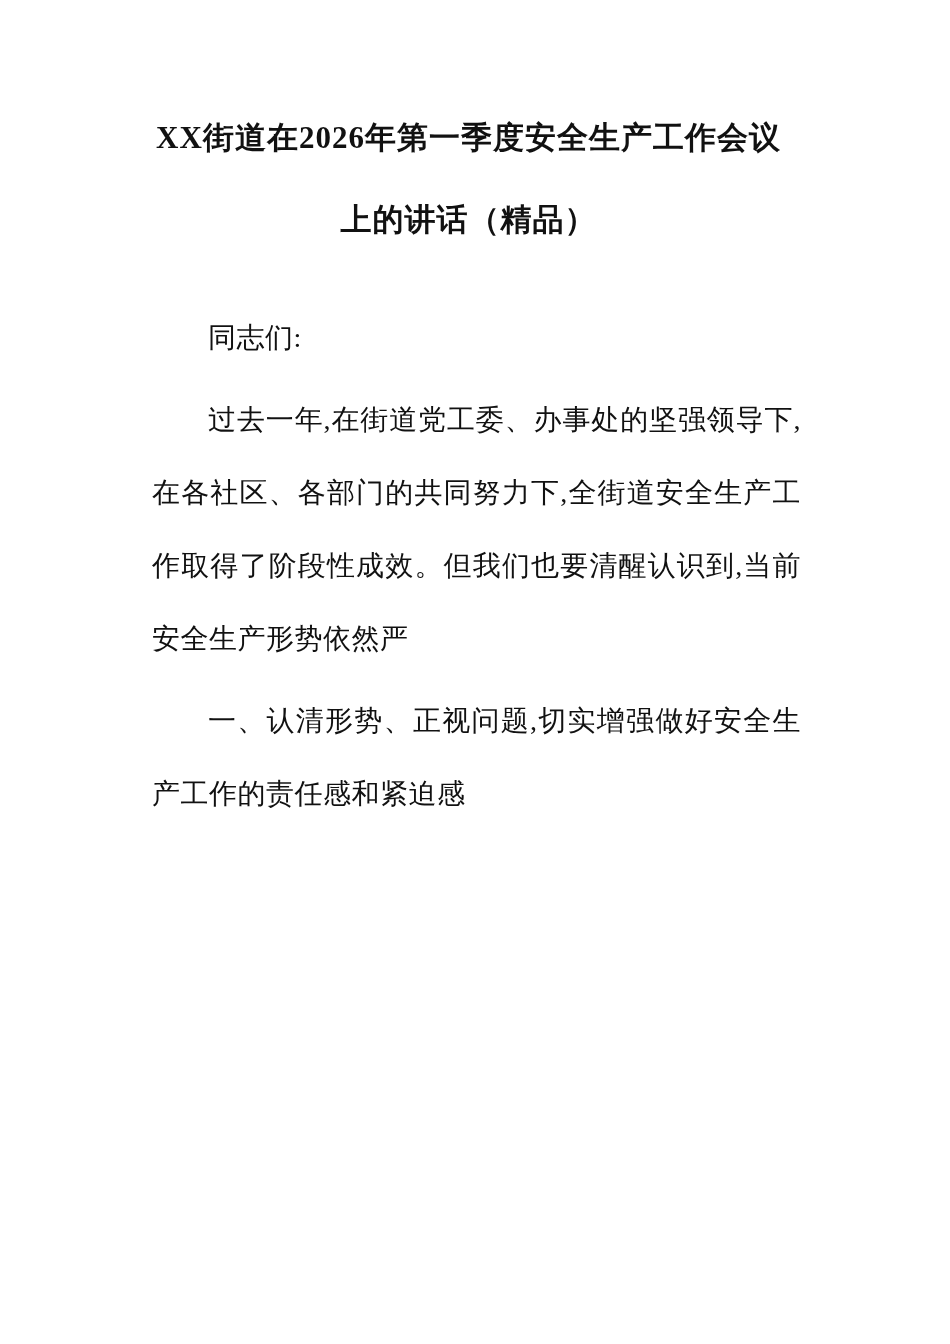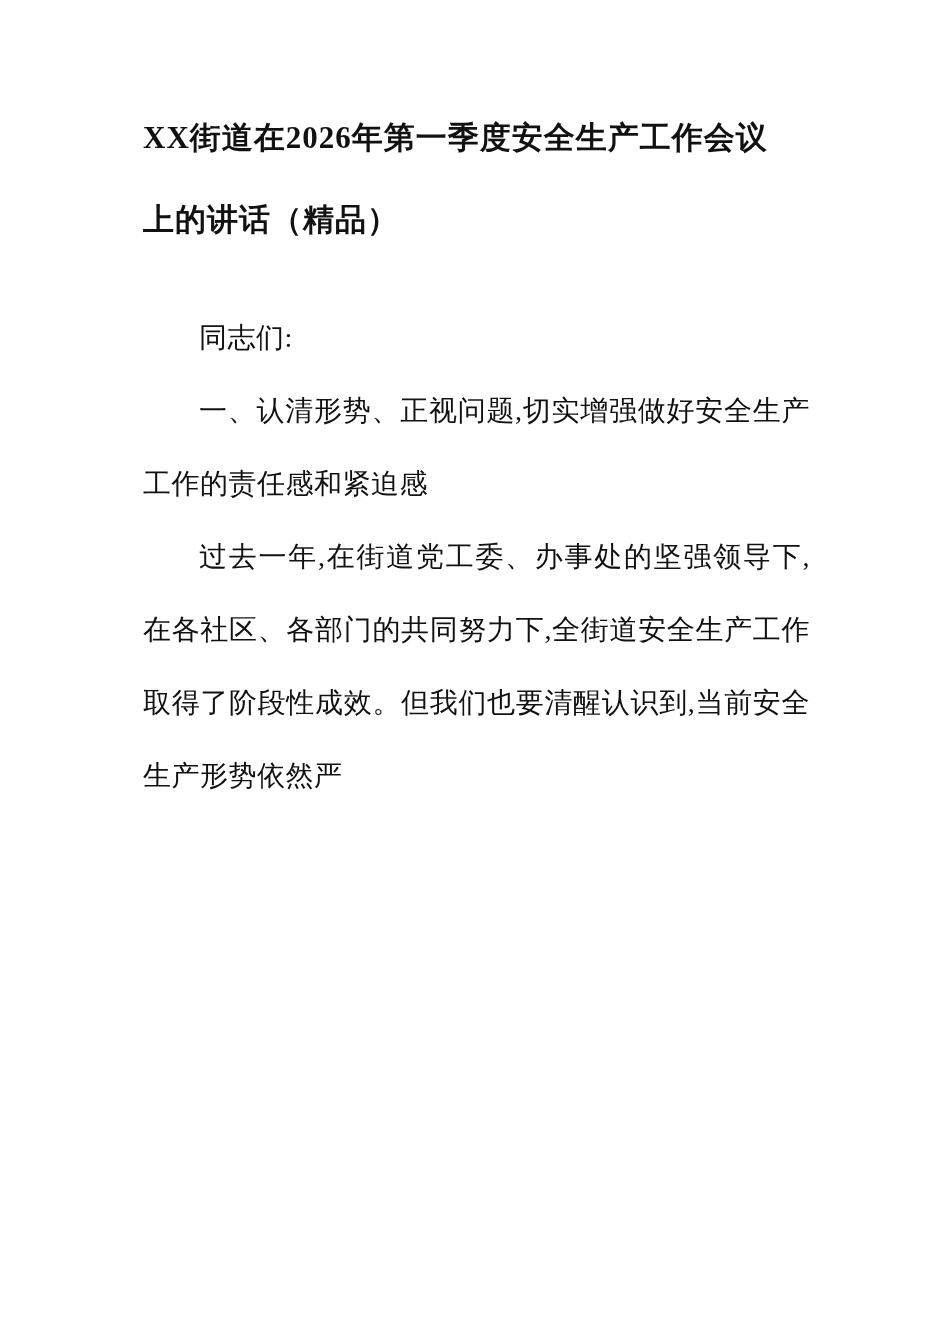--- a/index.html
+++ b/index.html
@@ -20,45 +20,45 @@
     position: absolute;
     left: 143px;
     top: 0;
     width: 667px;
   }
   .doc-title {
     margin: 97px 16px 0 0;
     font-size: 31px;
     font-weight: bold;
     line-height: 82px;
-    text-align: left;
+    text-align: center;
     letter-spacing: 1px;
   }
   .doc-body {
     margin-top: 40px;
   }
   .doc-body p {
-    margin: 0;
+    margin: 9px;
     font-size: 28px;
     line-height: 73px;
     text-align: justify;
     text-justify: inter-character;
     text-indent: 2em;
     letter-spacing: 0.5px;
     word-break: break-all;
   }
   .doc-body p.salutation {
     text-align: left;
   }
 </style>
 </head>
 <body>
 
 <div class="page">
   <div class="content">
     <h1 class="doc-title">XX街道在2026年第一季度安全生产工作会议上的讲话（精品）</h1>
     <div class="doc-body">
       <p class="salutation">同志们:</p>
+      <p>过去一年,在街道党工委、办事处的坚强领导下,在各社区、各部门的共同努力下,全街道安全生产工作取得了阶段性成效。但我们也要清醒认识到,当前安全生产形势依然严</p>
       <p>一、认清形势、正视问题,切实增强做好安全生产工作的责任感和紧迫感</p>
-      <p>过去一年,在街道党工委、办事处的坚强领导下,在各社区、各部门的共同努力下,全街道安全生产工作取得了阶段性成效。但我们也要清醒认识到,当前安全生产形势依然严</p>
     </div>
   </div>
 </div>
 
 </body></html>

